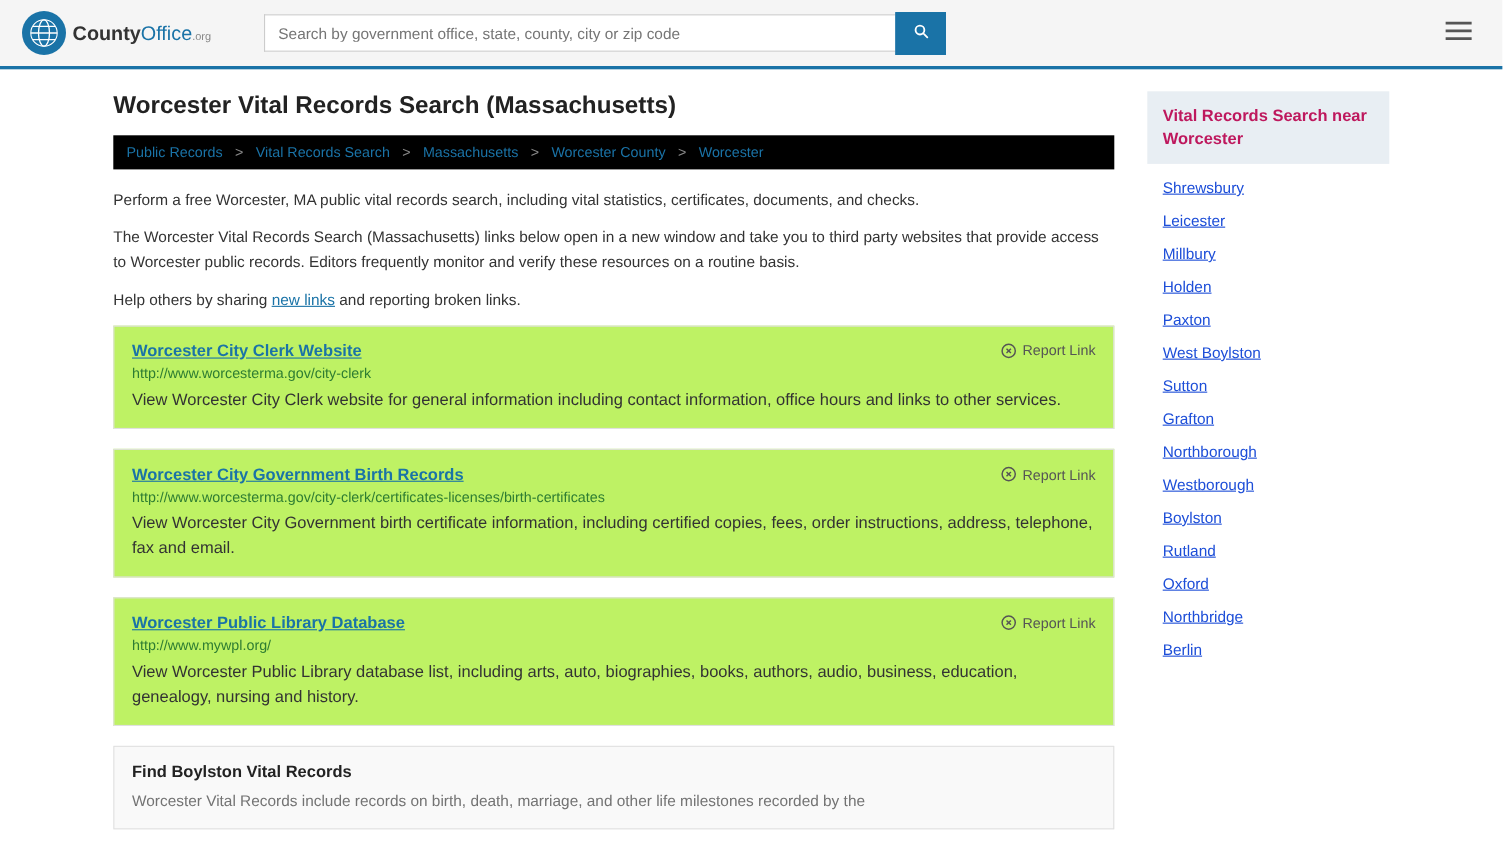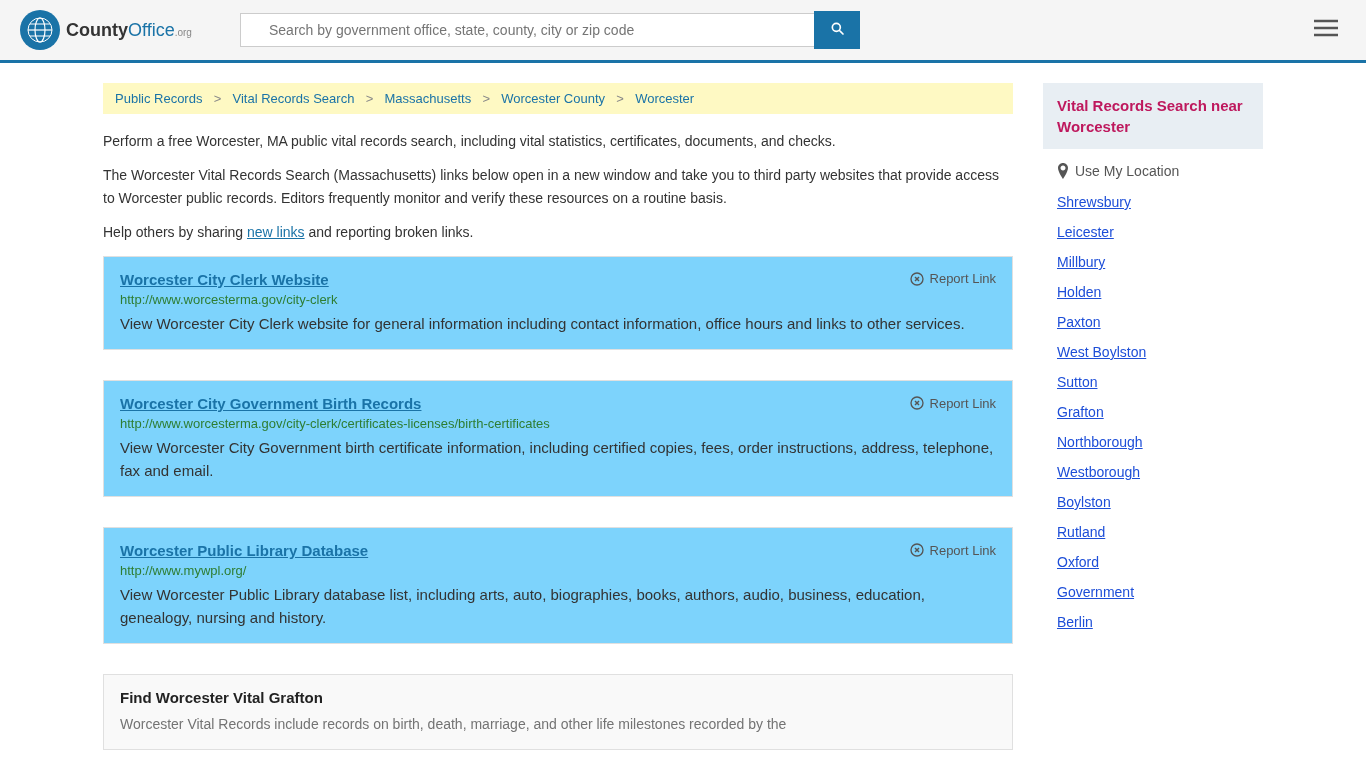--- a/index.html
+++ b/index.html
@@ -33,21 +33,21 @@
     }
 
     #search-area {
       flex: 1;
       display: flex;
       align-items: center;
       max-width: 620px;
     }
     #search-input {
       flex: 1;
-      padding: 8px 28px;
+      padding: 8px 12px;
       border: 1px solid #ccc;
       font-size: 14px;
       outline: none;
       border-right: none;
     }
     #search-button {
       background: #1a73a7;
       border: 1px solid #1a73a7;
       color: white;
       padding: 8px 14px;
@@ -80,21 +80,21 @@
 
     #page-title {
       font-size: 22px;
       font-weight: bold;
       color: #222;
       margin-bottom: 14px;
     }
 
     
     #breadcrumb {
-      background: #fef9c3;
+      background: #000000;
       padding: 8px 12px;
       margin-bottom: 16px;
       font-size: 13px;
       color: #555;
     }
     #breadcrumb a {
       color: #1a73a7;
       text-decoration: none;
     }
     #breadcrumb span { color: #888; margin: 0 4px; }
@@ -109,23 +109,23 @@
 
     .new-links-link {
       color: #1a73a7;
       text-decoration: underline;
       cursor: pointer;
     }
 
     
     .resource-card {
       border: 1px solid #e0e0e0;
-      margin-bottom: 30px;
+      margin-bottom: 18px;
       padding: 14px 16px;
-      background: #7dd3fc;
+      background: #bef264;
     }
     .resource-card-header {
       display: flex;
       justify-content: space-between;
       align-items: flex-start;
       margin-bottom: 4px;
     }
     .resource-title {
       font-size: 15px;
       font-weight: bold;
@@ -237,20 +237,21 @@
       <line x1="0" y1="9" x2="24" y2="9" stroke="#555" stroke-width="2.5"></line>
       <line x1="0" y1="16" x2="24" y2="16" stroke="#555" stroke-width="2.5"></line>
     </svg>
   </button>
 </div>
 
 <div id="main-container">
 
   <div id="content">
 
+    <h1 id="page-title">Worcester Vital Records Search (Massachusetts)</h1>
 
     <div id="breadcrumb">
       <a href="#">Public Records</a>
       <span>&nbsp;&gt;&nbsp;</span>
       <a href="#">Vital Records Search</a>
       <span>&nbsp;&gt;&nbsp;</span>
       <a href="#">Massachusetts</a>
       <span>&nbsp;&gt;&nbsp;</span>
       <a href="#">Worcester County</a>
       <span>&nbsp;&gt;&nbsp;</span>
@@ -305,46 +306,40 @@
             <line x1="15" y1="9" x2="9" y2="15"></line>
           </svg>
           <span>Report Link</span>
         </span>
       </div>
       <div class="resource-url">http://www.mywpl.org/</div>
       <div class="resource-desc">View Worcester Public Library database list, including arts, auto, biographies, books, authors, audio, business, education, genealogy, nursing and history.</div>
     </div>
 
     <div class="find-section">
-      <div class="find-title">Find Worcester Vital Grafton</div>
+      <div class="find-title">Find Boylston Vital Records</div>
       <div class="find-desc">Worcester Vital Records include records on birth, death, marriage, and other life milestones recorded by the</div>
     </div>
 
   </div>
 
   <div id="sidebar">
     <div class="sidebar-header">Vital Records Search near Worcester</div>
 
-    <div class="sidebar-use-location">
-      <svg width="12" height="16" viewBox="0 0 12 16" fill="none">
-        <path d="M6 0C3.24 0 1 2.24 1 5c0 3.75 5 11 5 11s5-7.25 5-11c0-2.76-2.24-5-5-5zm0 7.5c-1.38 0-2.5-1.12-2.5-2.5S4.62 2.5 6 2.5 8.5 3.62 8.5 5 7.38 7.5 6 7.5z" fill="#555"></path>
-      </svg>
-      <span>Use My Location</span>
-    </div>
 
     <a class="sidebar-link" href="#">Shrewsbury</a>
     <a class="sidebar-link" href="#">Leicester</a>
     <a class="sidebar-link" href="#">Millbury</a>
     <a class="sidebar-link" href="#">Holden</a>
     <a class="sidebar-link" href="#">Paxton</a>
     <a class="sidebar-link" href="#">West Boylston</a>
     <a class="sidebar-link" href="#">Sutton</a>
     <a class="sidebar-link" href="#">Grafton</a>
     <a class="sidebar-link" href="#">Northborough</a>
     <a class="sidebar-link" href="#">Westborough</a>
     <a class="sidebar-link" href="#">Boylston</a>
     <a class="sidebar-link" href="#">Rutland</a>
     <a class="sidebar-link" href="#">Oxford</a>
-    <a class="sidebar-link" href="#">Government</a>
+    <a class="sidebar-link" href="#">Northbridge</a>
     <a class="sidebar-link" href="#">Berlin</a>
   </div>
 
 </div>
 
 </body></html>

